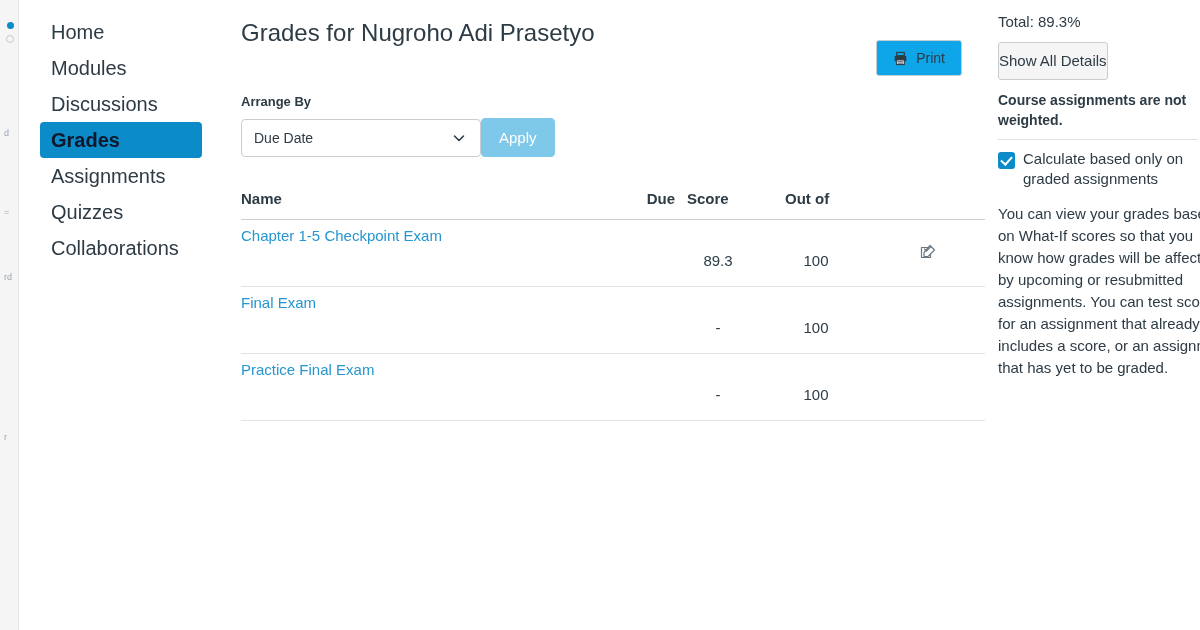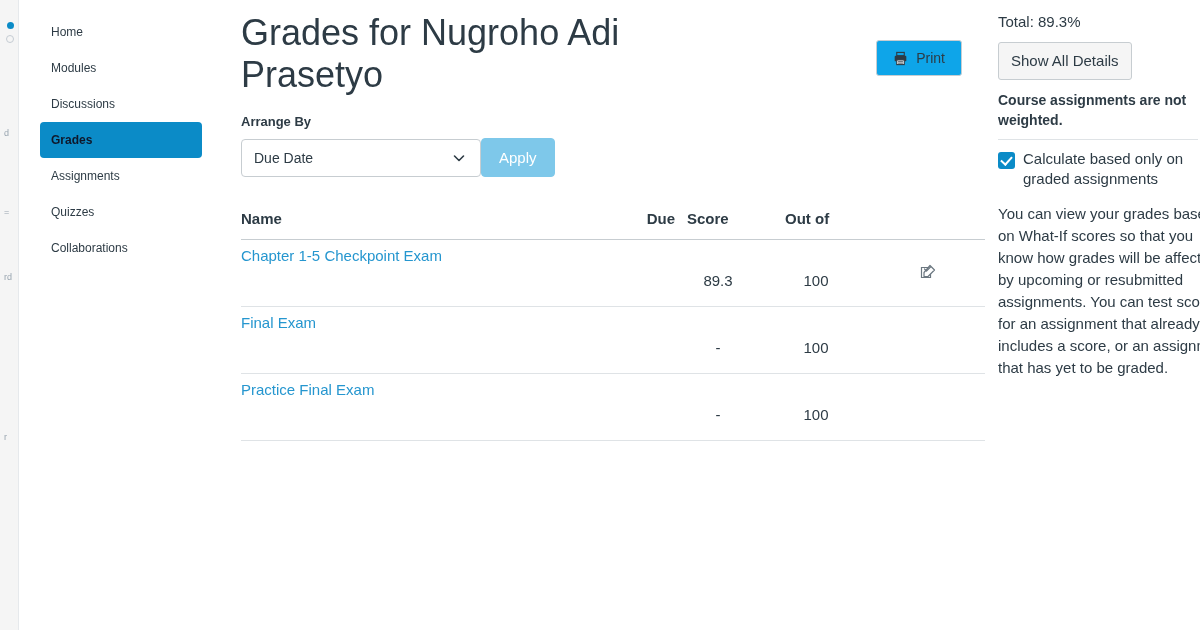--- a/index.html
+++ b/index.html
@@ -59,21 +59,21 @@
     width: 201px;
     flex: 0 0 201px;
     background: #ffffff;
     padding-top: 14px;
     height: 630px;
   }
   .nav-item {
     display: block;
     margin: 0 18px 0 21px;
     padding: 7px 10px 7px 11px;
-    font-size: 12px;
+    font-size: 20px;
     line-height: 22px;
     color: #2D3B45;
     text-decoration: none;
     border-radius: 4px;
     cursor: pointer;
     white-space: nowrap;
   }
   .nav-item.active {
     background: #0b8bc7;
     color: #0f172a;
@@ -88,21 +88,21 @@
     height: 630px;
     overflow: hidden;
   }
   .page-head {
     display: flex;
     align-items: flex-start;
     justify-content: space-between;
     padding: 12px 0 0 21px;
   }
   .page-title {
-    font-size: 36px;
+    font-size: 24px;
     line-height: 42px;
     font-weight: normal;
     color: #2D3B45;
     margin: 0;
     max-width: 420px;
   }
   .print-btn {
     margin-top: 28px;
     display: inline-flex;
     align-items: center;
@@ -220,21 +220,21 @@
     font-size: 15px;
     line-height: 20px;
     color: #2D3B45;
     white-space: nowrap;
     margin-bottom: 10px;
   }
   .details-btn {
     background: #f5f5f5;
     border: 1px solid #c7cdd1;
     border-radius: 3px;
-    padding: 8px 12px;
+    padding: 8px 0;
     font-size: 15px;
     line-height: 20px;
     color: #2D3B45;
     cursor: pointer;
     white-space: nowrap;
     display: inline-block;
   }
   .weight-note {
     font-size: 14px;
     font-weight: bold;

